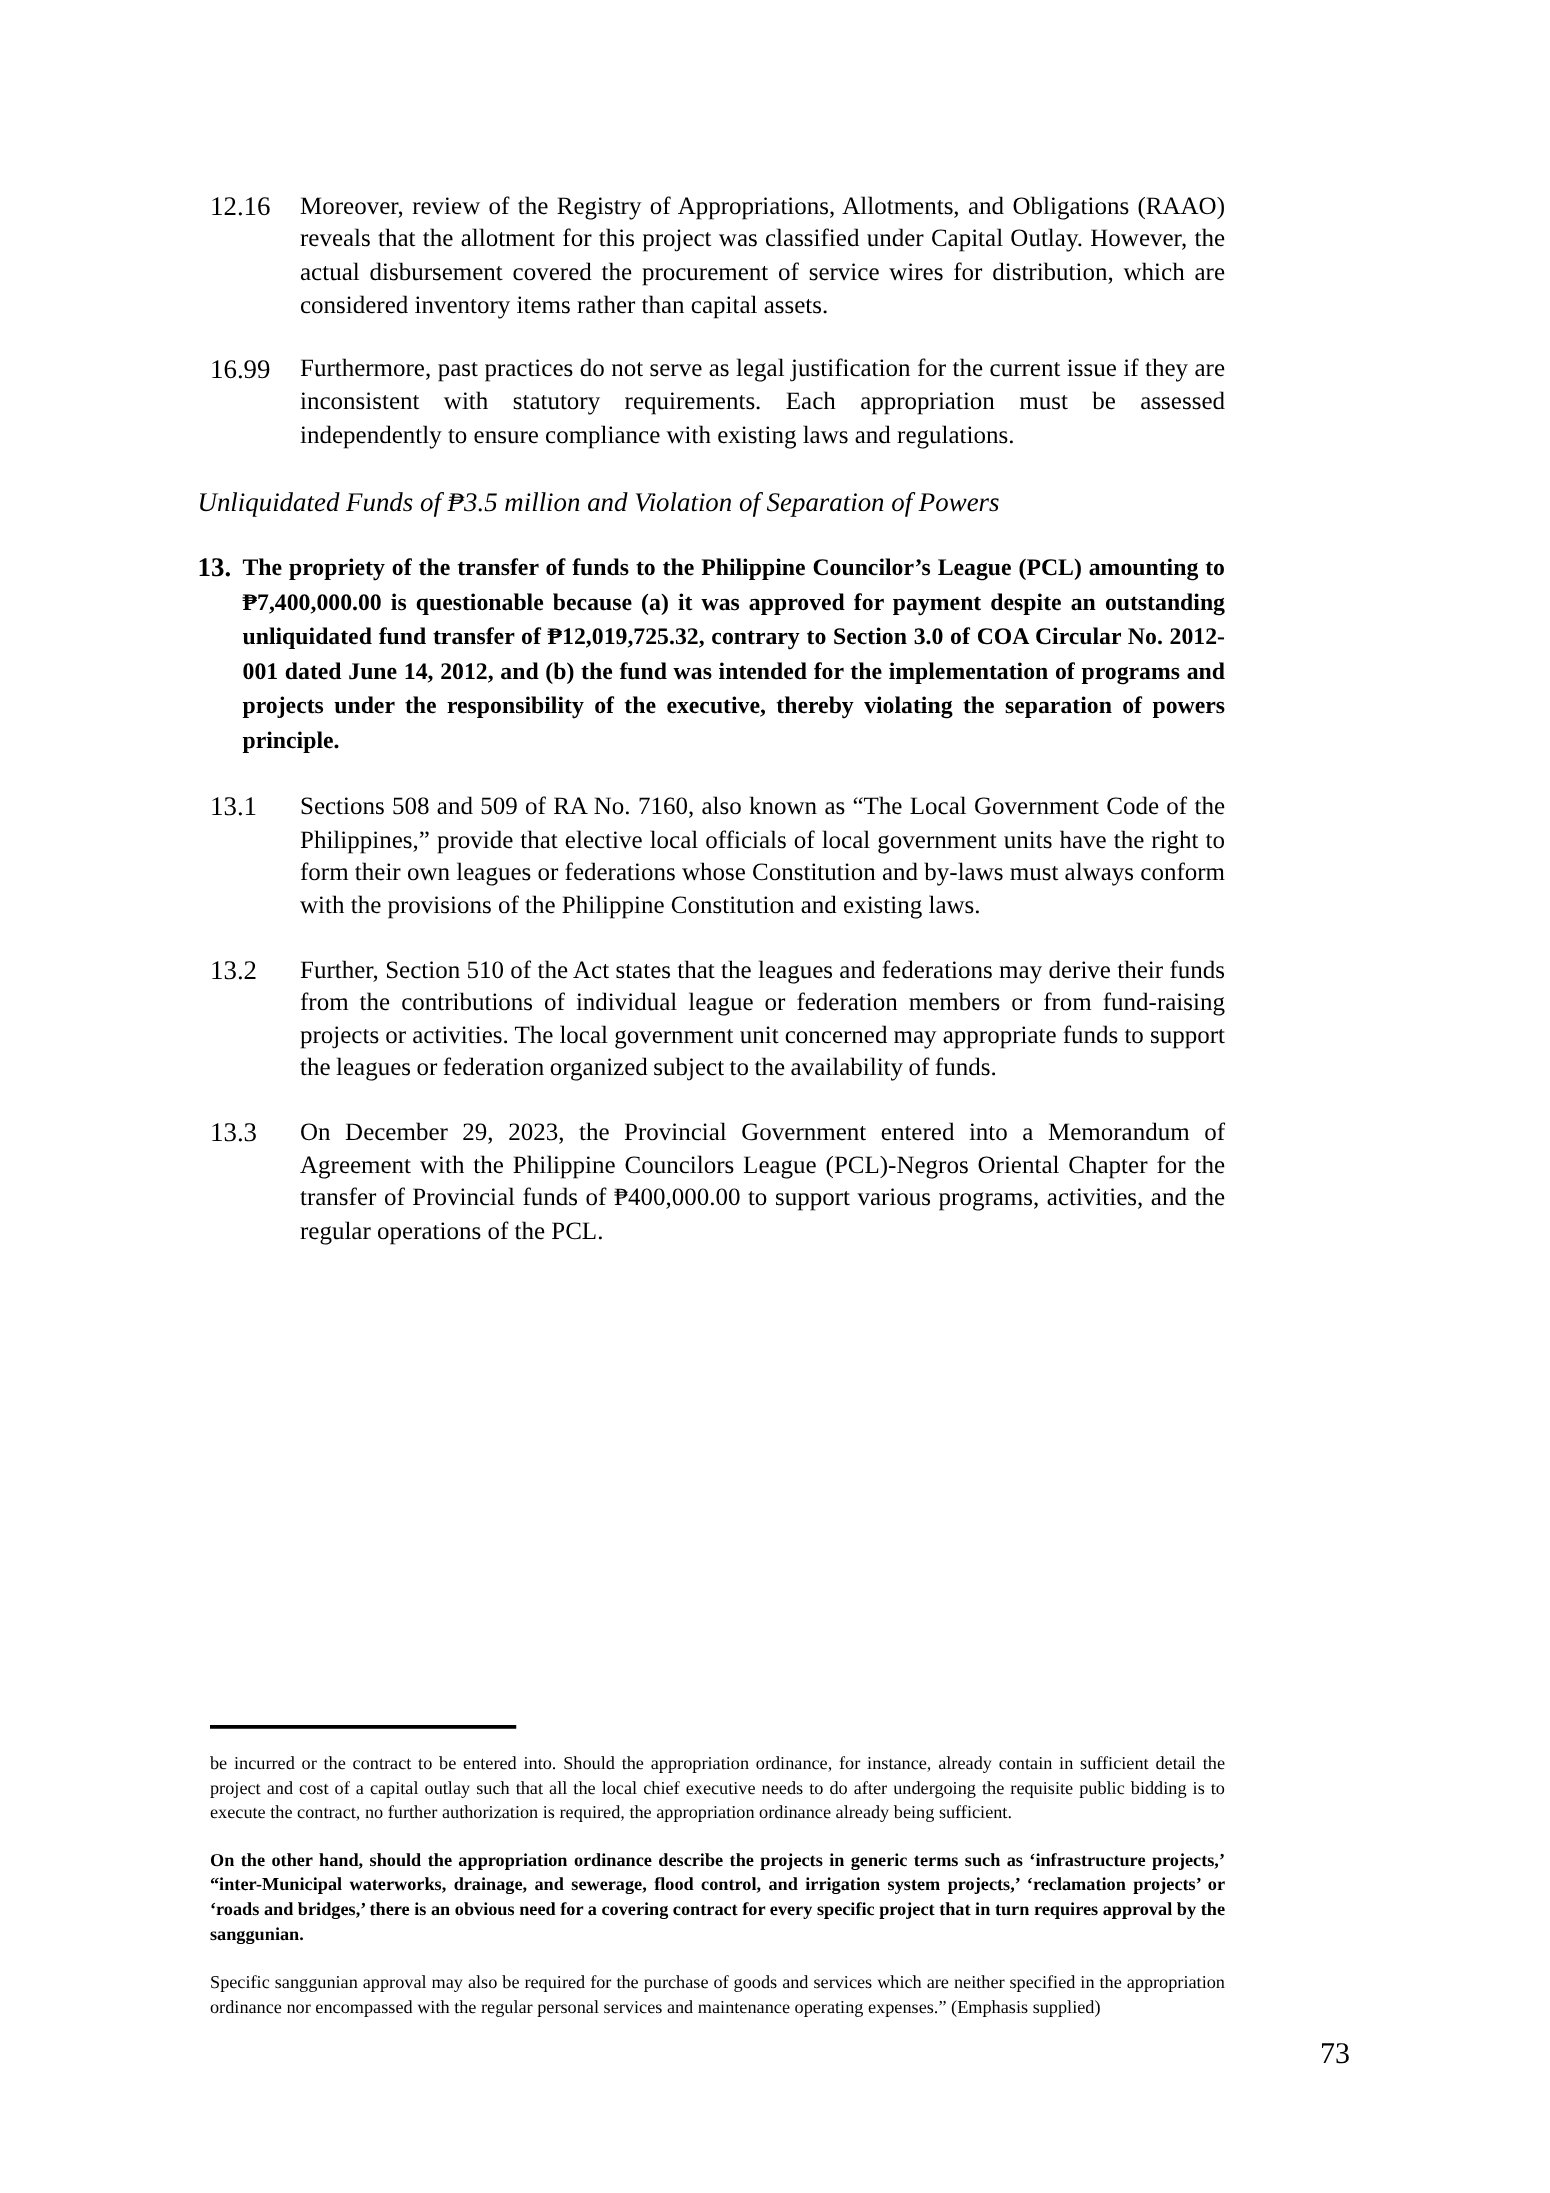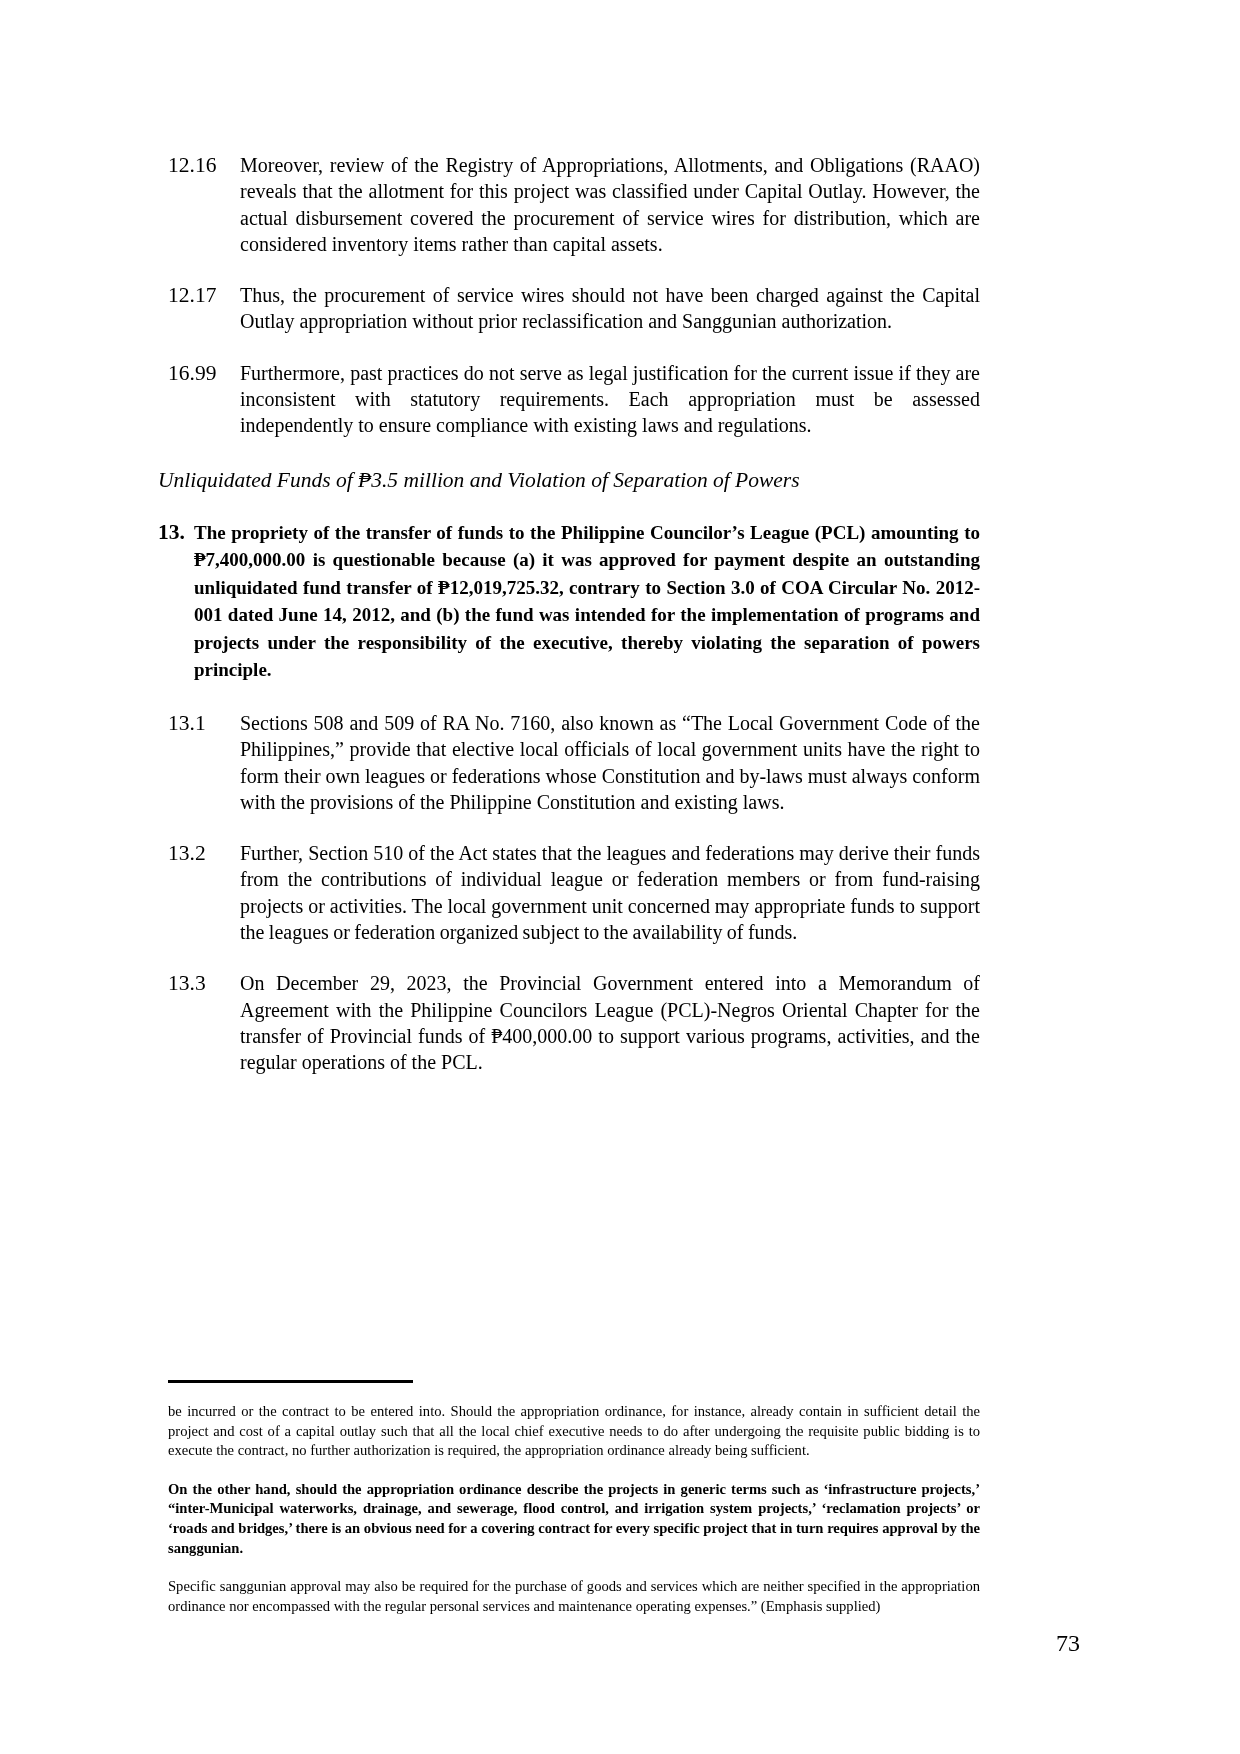--- a/index.html
+++ b/index.html
@@ -124,24 +124,20 @@
 
 <div class="page">
 
   <div class="content">
 
     <div class="numpara">
       <div class="num">12.16</div>
       <div class="body">Moreover, review of the Registry of Appropriations, Allotments, and Obligations (RAAO) reveals that the allotment for this project was classified under Capital Outlay. However, the actual disbursement covered the procurement of service wires for distribution, which are considered inventory items rather than capital assets.</div>
     </div>
 
-    <div class="numpara">
-      <div class="num">12.17</div>
-      <div class="body">Thus, the procurement of service wires should not have been charged against the Capital Outlay appropriation without prior reclassification and Sanggunian authorization.</div>
-    </div>
 
     <div class="numpara">
       <div class="num">16.99</div>
       <div class="body">Furthermore, past practices do not serve as legal justification for the current issue if they are inconsistent with statutory requirements. Each appropriation must be assessed independently to ensure compliance with existing laws and regulations.</div>
     </div>
 
     <div class="sec-heading">Unliquidated Funds of ₱3.5 million and Violation of Separation of Powers</div>
 
     <div class="finding">
       <div class="fnum">13.</div>

